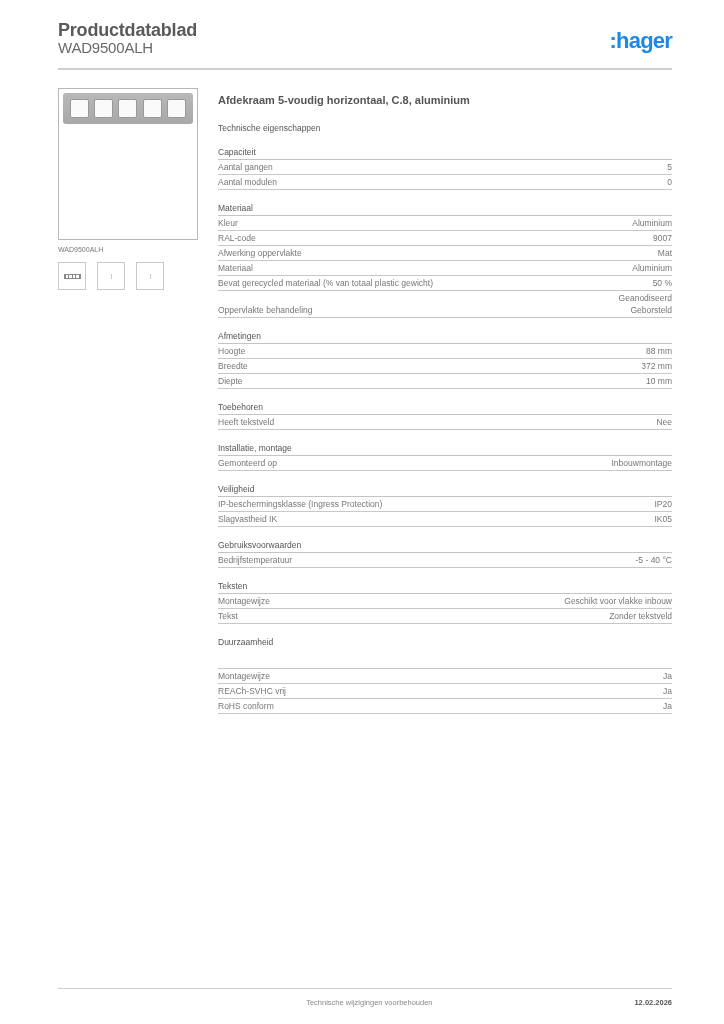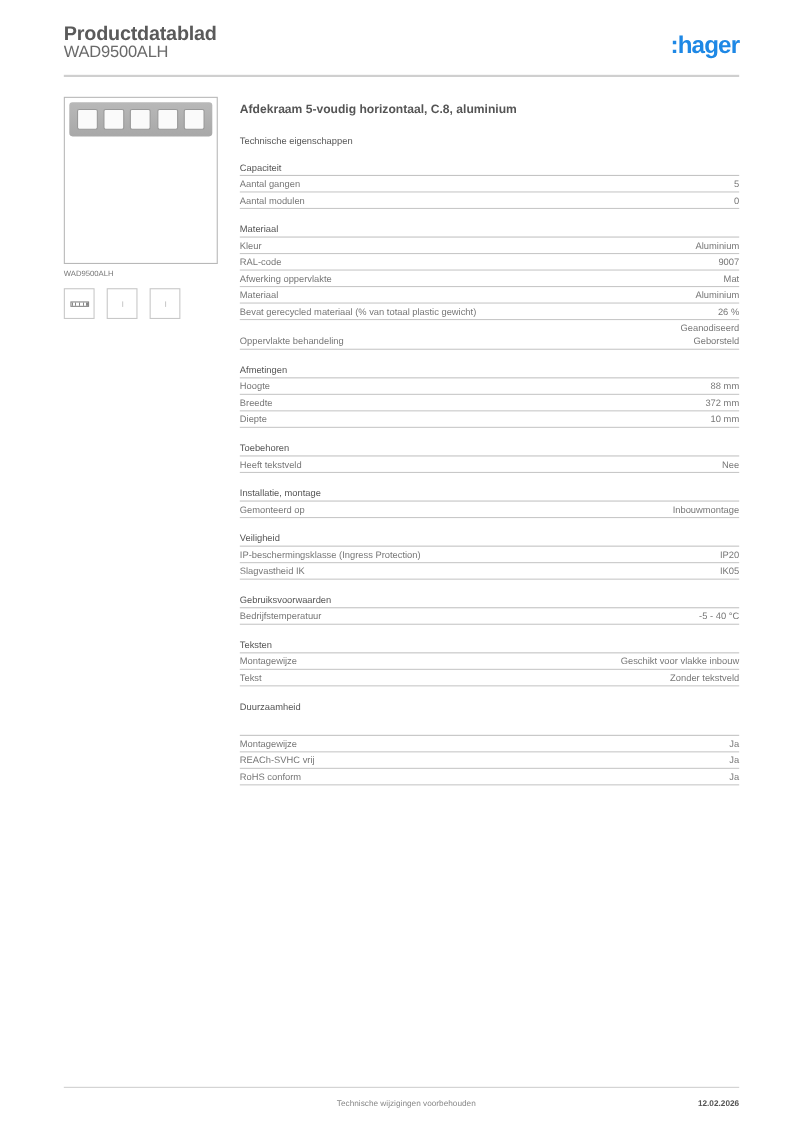--- a/index.html
+++ b/index.html
@@ -102,21 +102,21 @@
     <div class="row">
         <span>Afwerking oppervlakte</span>
         <span class="val">Mat</span>
       </div>
     <div class="row">
         <span>Materiaal</span>
         <span class="val">Aluminium</span>
       </div>
     <div class="row">
         <span>Bevat gerecycled materiaal (% van totaal plastic gewicht)</span>
-        <span class="val">26 %</span>
+        <span class="val">50 %</span>
       </div>
     <div class="row">
         <span>Oppervlakte behandeling</span>
         <span class="val"><span>Geanodiseerd</span><br><span>Geborsteld</span></span>
       </div>
   </div>
 
   <div class="section">
     <div class="section-title">Afmetingen</div>
     <div class="row">

